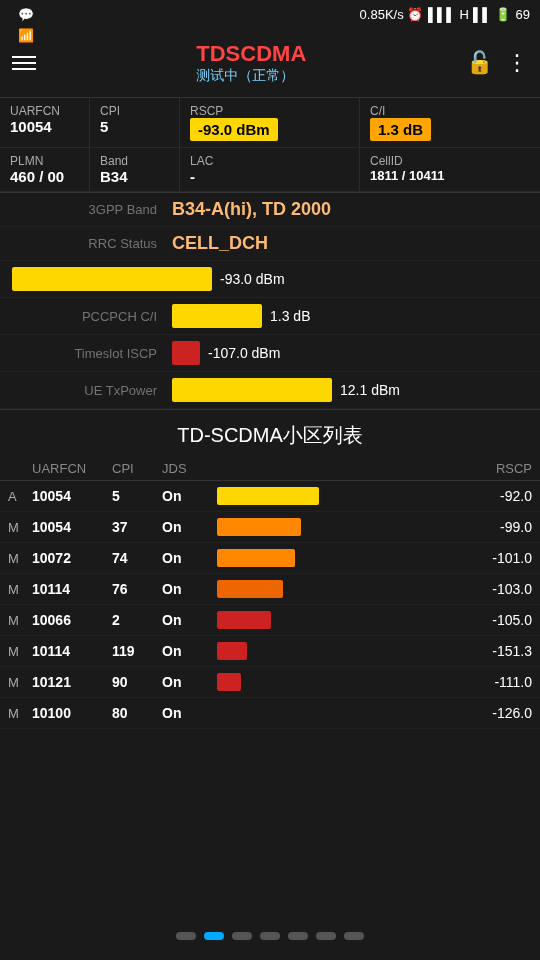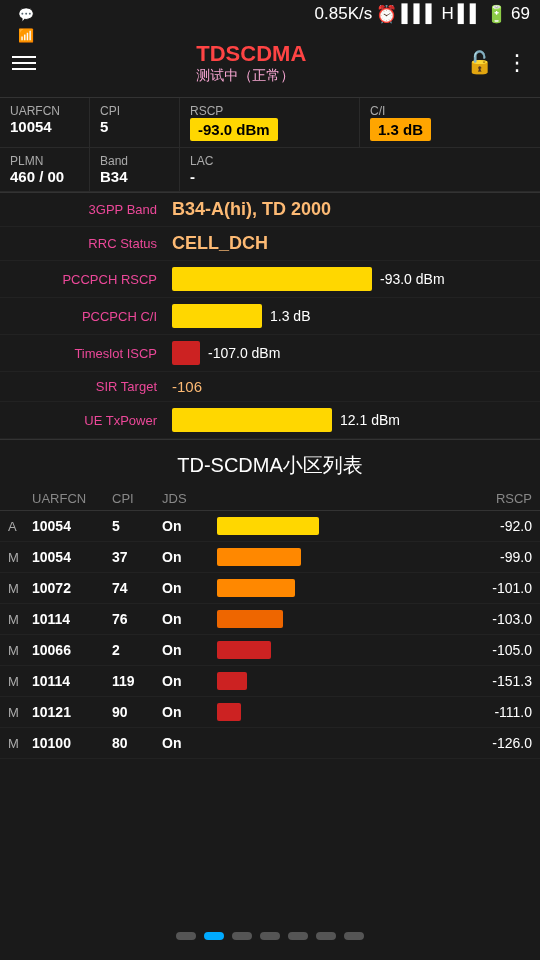--- a/index.html
+++ b/index.html
@@ -18,35 +18,35 @@
       height: 28px;
       background: #1a1a1a;
       display: flex;
       align-items: center;
       justify-content: space-between;
       padding: 0 10px;
       font-size: 13px;
       color: #fff;
     }
     .status-left { display: flex; align-items: center; gap: 6px; flex-direction: column; }
-    .status-right { display: flex; align-items: center; gap: 4px; font-size: 17px; }
+    .status-right { display: flex; align-items: center; gap: 4px; font-size: 13px; }
 
     
     .top-bar {
       height: 70px;
       background: #1a1a1a;
       display: flex;
       align-items: center;
       justify-content: space-between;
       padding: 0 12px;
       border-bottom: 1px solid #333;
     }
     .top-bar-title { text-align: left; }
     .top-bar-title .title-main { color: #ff4444; font-size: 22px; font-weight: bold; }
-    .top-bar-title .title-sub { color: #f9a8d4; font-size: 14px; }
+    .top-bar-title .title-sub { color: #7dd3fc; font-size: 14px; }
     .top-bar-icon { font-size: 22px; color: #fff; cursor: pointer; }
     .hamburger { display: flex; flex-direction: column; gap: 4px; cursor: pointer; }
     .hamburger span { width: 24px; height: 2px; background: #fff; }
 
     
     .info-grid {
       background: #1a1a1a;
       border-bottom: 1px solid #333;
     }
     .info-row {
@@ -82,21 +82,21 @@
       padding: 0;
       border-bottom: 1px solid #333;
     }
     .detail-row {
       display: flex;
       align-items: center;
       padding: 6px 12px;
       border-bottom: 1px solid #222;
     }
     .detail-label {
-      color: #ec4899;
+      color: #737373;
       font-size: 13px;
       width: 160px;
       text-align: right;
       padding-right: 15px;
       flex-shrink: 0;
     }
     .detail-value {
       color: #fdba74;
       font-size: 15px;
       flex: 1;
@@ -231,56 +231,55 @@
       <div class="info-value">460 / 00</div>
     </div>
     <div class="info-cell">
       <div class="info-label">Band</div>
       <div class="info-value">B34</div>
     </div>
     <div class="info-cell">
       <div class="info-label">LAC</div>
       <div class="info-value">-</div>
     </div>
+    <div class="info-cell">
+      <div class="info-label">CellID</div>
+      <div class="info-value" style="font-size:13px;">1811 / 10411</div>
+    </div>
   </div>
 </div>
 
 <div class="detail-section">
   <div class="detail-row">
     <div class="detail-label">3GPP Band</div>
     <div class="detail-value large">B34-A(hi), TD 2000</div>
   </div>
   <div class="detail-row">
     <div class="detail-label">RRC Status</div>
     <div class="detail-value large">CELL_DCH</div>
   </div>
   <div class="detail-row">
-    <div class="detail-label">PCCPCH RSCP</div>
     <div class="bar-container">
       <div class="bar yellow" style="width:200px;"></div>
       <span>-93.0 dBm</span>
     </div>
   </div>
   <div class="detail-row">
     <div class="detail-label">PCCPCH C/I</div>
     <div class="bar-container">
       <div class="bar yellow" style="width:90px;"></div>
       <span>1.3 dB</span>
     </div>
   </div>
   <div class="detail-row">
     <div class="detail-label">Timeslot ISCP</div>
     <div class="bar-container">
       <div class="bar red" style="width:28px;"></div>
       <span>-107.0 dBm</span>
     </div>
-  </div>
-  <div class="detail-row">
-    <div class="detail-label">SIR Target</div>
-    <div class="detail-value">-106</div>
   </div>
   <div class="detail-row">
     <div class="detail-label">UE TxPower</div>
     <div class="bar-container">
       <div class="bar yellow" style="width:160px;"></div>
       <span>12.1 dBm</span>
     </div>
   </div>
 </div>
 

